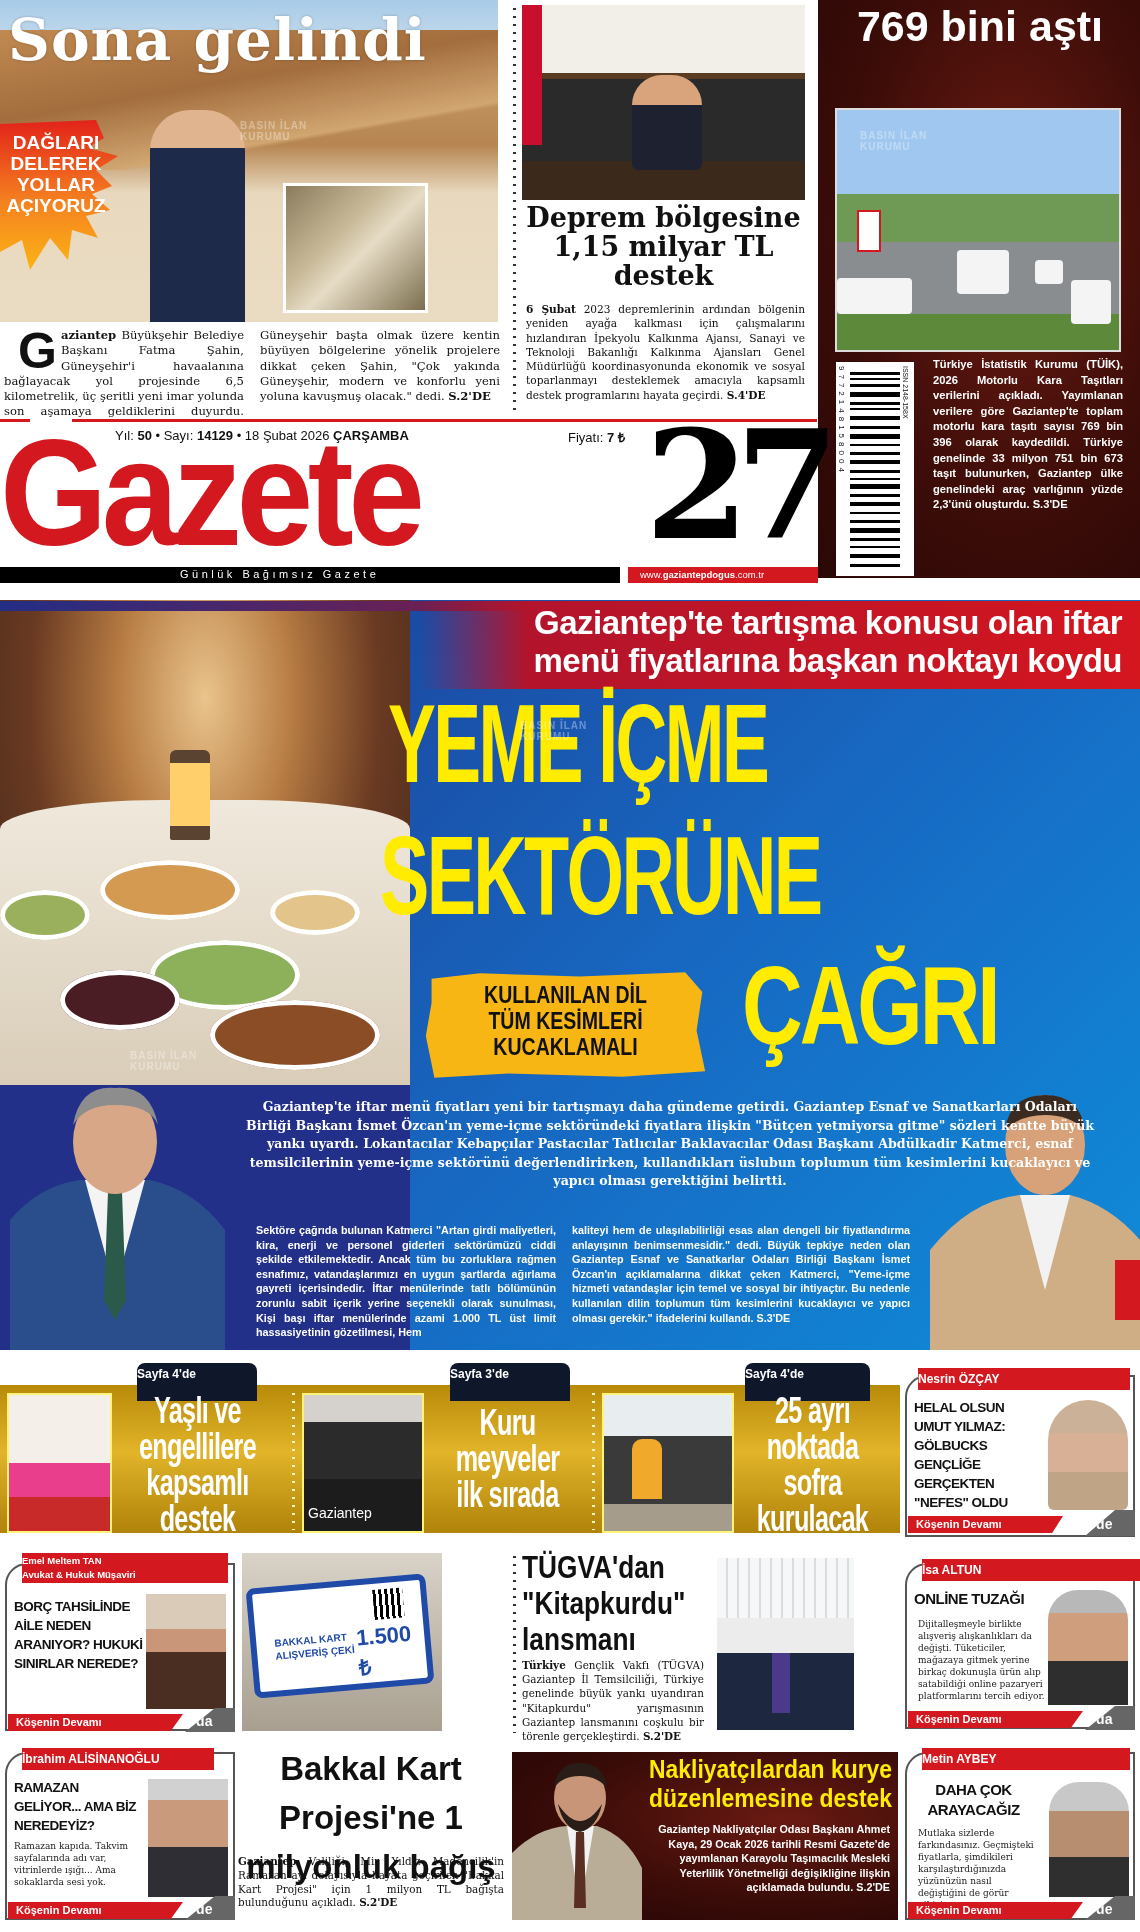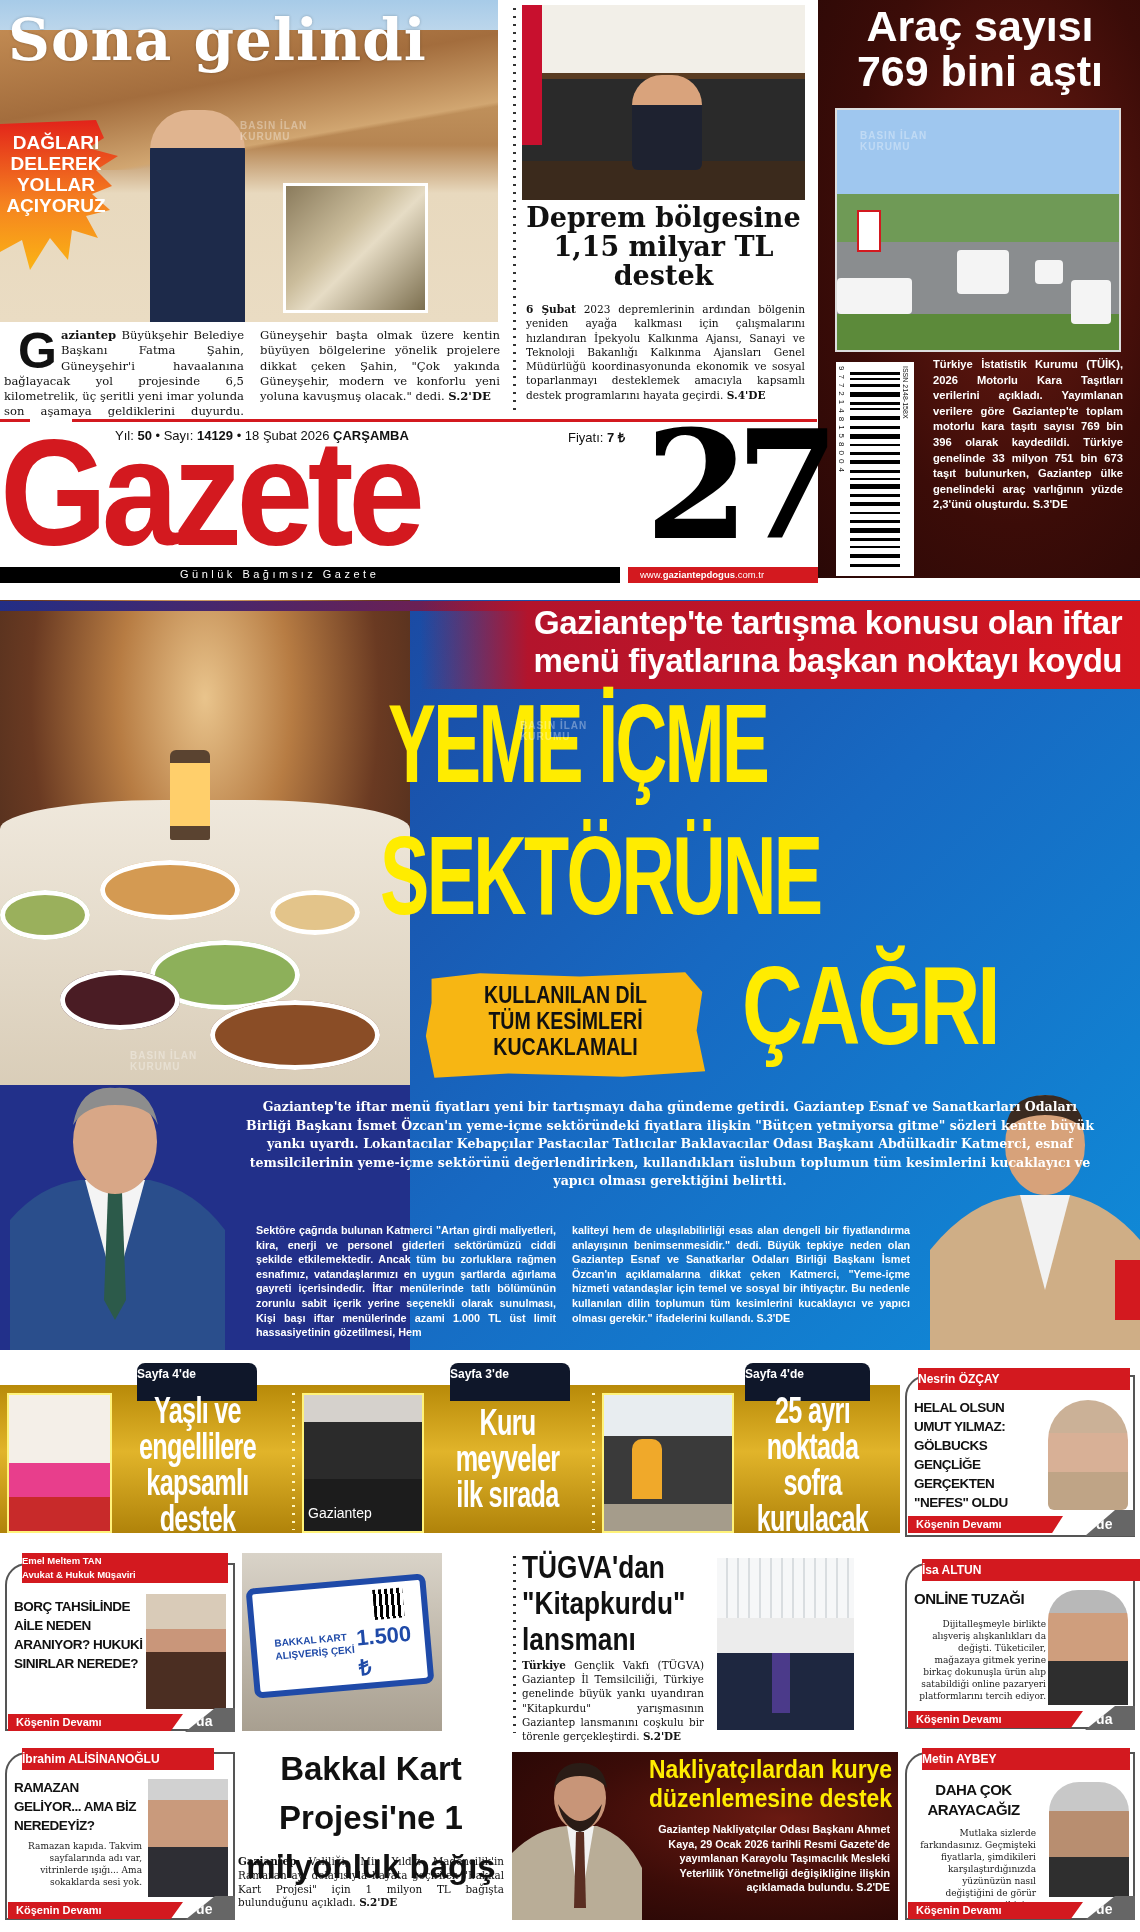--- a/index.html
+++ b/index.html
@@ -85,21 +85,21 @@
   #promo-strip { left: 0; top: 1385px; width: 900px; height: 148px; background: linear-gradient(180deg, #b88a09 0%, #e1b42a 45%, #b0830a 100%); }
   .sayfa-tab { position: absolute; top: 1363px; height: 38px; background: #0f172a; color: #fff; font-weight: 700; font-size: 12px; text-align: left; line-height: 22px; border-radius: 8px 8px 0 0; }
   .promo-photo { position: absolute; top: 1393px; height: 140px; border: 2px solid #fff37a; }
   .promo-title { position: absolute; color: #fff; font-weight: 700; font-size: 36px; line-height: 36px; text-align: center; transform: scaleX(0.7); transform-origin: center top; letter-spacing: -1px; }
   .promo-sep { position: absolute; top: 1390px; width: 3px; height: 140px; background-image: radial-gradient(circle, #fff6c0 1.2px, transparent 1.4px); background-size: 3px 8px; }
 
   
   .col-box { position: absolute; border: 2px solid #555; border-radius: 22px 0 0 0; background: #fff; }
   .col-header { position: absolute; background: #d3191f; color: #fff; font-weight: 700; text-align: left; }
   .col-title { position: absolute; font-weight: 700; color: #111; letter-spacing: -0.5px; }
-  .col-excerpt { position: absolute; font-family: "DejaVu Serif", serif; font-size: 9px; line-height: 12px; text-align: right; color: #222; }
+  .col-excerpt { position: absolute; font-family: "DejaVu Serif", serif; font-size: 9px; line-height: 12px; text-align: left; color: #222; }
   .col-foot { position: absolute; background: #d3191f; color: #fff; font-weight: 700; font-size: 11px; line-height: 17px; padding-left: 8px; clip-path: polygon(0 0, 100% 0, 93% 100%, 0 100%); }
   .col-page { position: absolute; color: #fff; font-weight: 700; font-size: 14px; padding-right: 5px; background: #666; clip-path: polygon(60% 0, 100% 0, 100% 100%, 0 100%); }
   .col-photo { position: absolute; }
 
   
   #bakkal-photo { left: 242px; top: 1553px; width: 200px; height: 178px; background: linear-gradient(180deg, #d9d3c8 0%, #a89f90 100%); }
   #bakkal-card { position:absolute; left:8px; top:28px; width:180px; height:110px; background:#fff; border: 6px solid #1f4aa8; border-radius: 8px; transform: rotate(-5deg); }
   #tugva-title { left: 522px; top: 1549px; font-weight: 700; font-size: 32px; line-height: 36px; color: #111; transform: scaleX(0.82); transform-origin: left top; white-space: nowrap; }
   #tugva-body { left: 522px; top: 1658px; width: 182px; font-family: "DejaVu Serif", serif; font-size: 10.4px; line-height: 14.2px; text-align: justify; color: #111; }
   #tugva-photo { left: 717px; top: 1558px; width: 137px; height: 172px; background: linear-gradient(180deg, #f2f3f4 0 35%, #ececec 35% 55%, #1e2740 55% 100%); }
@@ -146,21 +146,20 @@
   <div id="deprem-flag"></div>
   <div id="deprem-person"></div>
 </div>
 <div id="deprem-title" class="abs">Deprem bölgesine 1,15 milyar TL destek</div>
 <div id="deprem-body" class="abs">
   <b>6 Şubat</b><span> 2023 depremlerinin ardından bölgenin yeniden ayağa kalkması için çalışmalarını hızlandıran İpekyolu Kalkınma Ajansı, Sanayi ve Teknoloji Bakanlığı Kalkınma Ajansları Genel Müdürlüğü koordinasyonunda ekonomik ve sosyal toparlanmayı desteklemek amacıyla kapsamlı destek programlarını hayata geçirdi.</span> <b>S.4'DE</b>
 </div>
 
 <div id="arac-box" class="abs"></div>
 <div id="arac-title" class="abs">
-  <div>Araç sayısı</div>
   <div>769 bini aştı</div>
 </div>
 <div id="arac-photo" class="photo">
   <div class="car" style="left:120px;top:140px;width:52px;height:44px;"></div>
   <div class="car" style="left:0;top:168px;width:75px;height:36px;"></div>
   <div class="car" style="left:198px;top:150px;width:28px;height:24px;"></div>
   <div class="car" style="left:234px;top:170px;width:40px;height:44px;"></div>
   <div style="position:absolute;left:20px;top:100px;width:24px;height:42px;background:#fff;border:2px solid #d3191f;"></div>
 </div>
 <div id="arac-body" class="abs">

